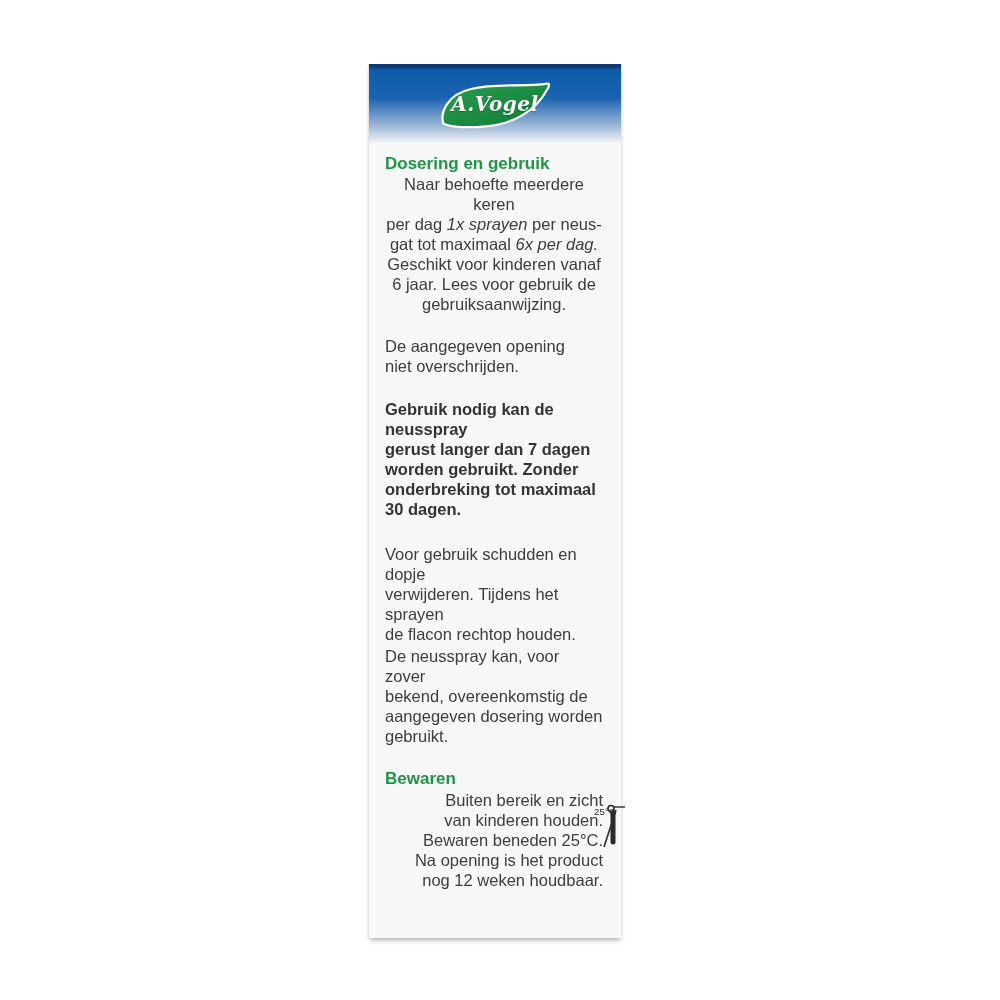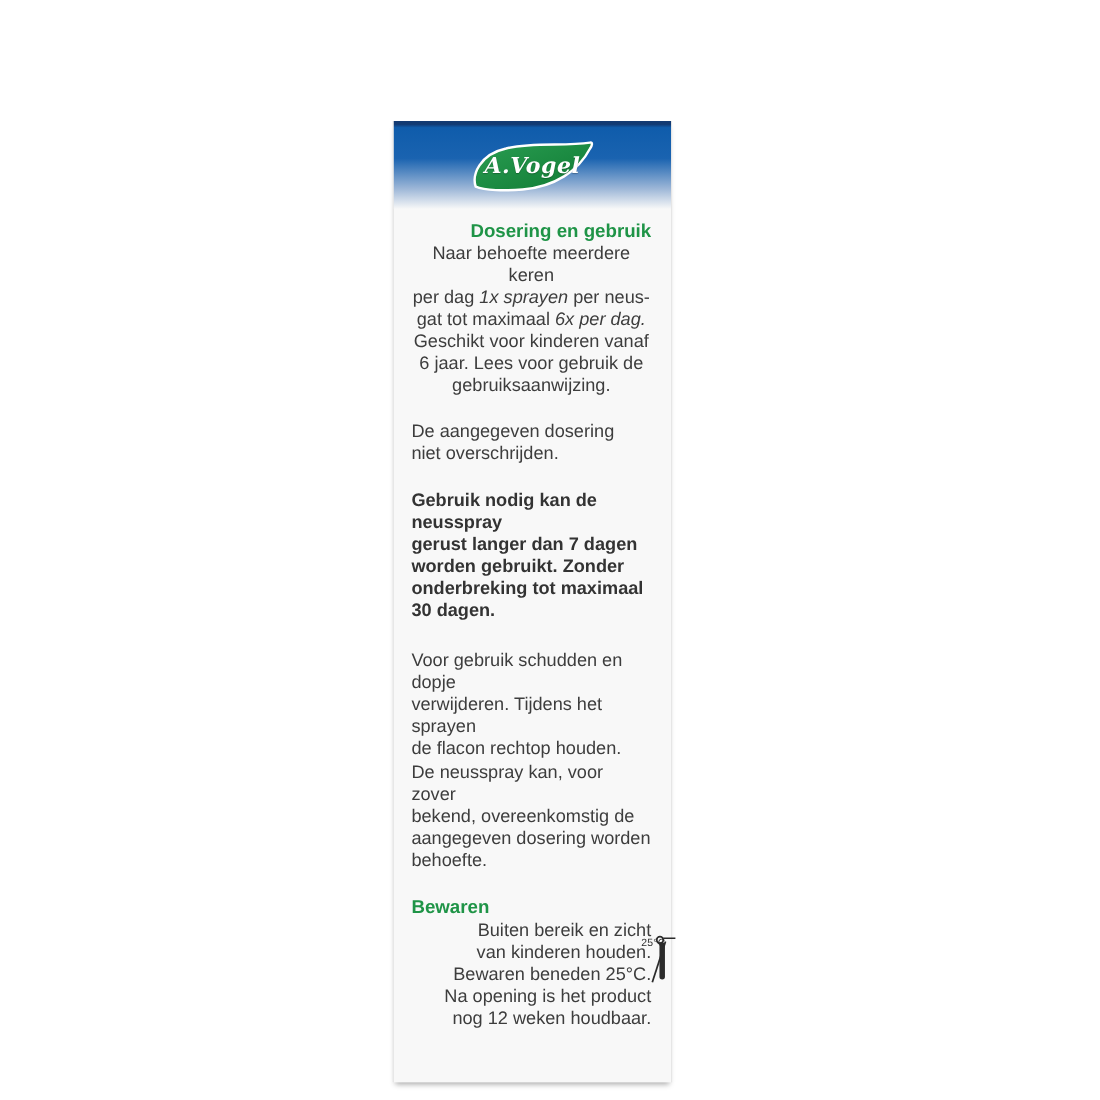--- a/index.html
+++ b/index.html
@@ -5,28 +5,27 @@
   html,body{margin:0;padding:0;}
   body{
     width:1000px;height:1000px;
     background:#ffffff;
     font-family:"Liberation Sans", sans-serif;
     position:relative;
     overflow:hidden;
   }
   .panel{
     position:absolute;
-    left:357px;top:64px;
+    left:368px;top:64px;
     width:254px;height:874px;
     background:#f8f8f8;
     border-left:1px solid #e3e3e3;
     border-right:1px solid #e6e6e6;
     box-shadow:0 4px 5px -2px rgba(0,0,0,0.35);
     box-sizing:border-box;
-    margin-top:46px;
   }
   .top-band{
     position:relative;
     width:100%;height:80px;
     background:linear-gradient(180deg,
       #123a72 0px, #123a72 3px,
       #0f5cab 6px, #1a63b0 34px,
       #9fb8d8 62px, #f8f8f8 80px);
   }
   .logo{
@@ -55,21 +54,21 @@
     line-height:20px;
   }
   h3{
     margin:0;
     font-size:17px;
     line-height:20px;
     font-weight:bold;
     color:#1f9447;
   }
   p{margin:0;}
-  .h1{margin-top:5px;text-align:right;}
+  .h1{margin-top:5px;}
   .p1{margin-top:0;text-align:center;}
   .p2{margin-top:22px;}
   .p3{margin-top:23px;font-weight:bold;color:#333333;}
   .p4{margin-top:25px;}
   .h2{margin-top:21px;}
   .p5{margin-top:2px;}
   .h3b{margin-top:23px;}
   .p6{margin-top:1px;position:relative;text-align:right;}
   em{font-style:italic;}
   .thermo{
@@ -104,28 +103,28 @@
       <span class="logo-text">A.Vogel</span>
     </div>
   </div>
 
   <div class="content">
 
     <h3 class="h1">Dosering en gebruik</h3>
 
     <p class="p1"><span>Naar behoefte meerdere keren</span><br><span>per dag </span><em>1x sprayen</em><span> per neus-</span><br><span>gat tot maximaal </span><em>6x per dag.</em><br><span>Geschikt voor kinderen vanaf</span><br><span>6 jaar. Lees voor gebruik de</span><br><span>gebruiksaanwijzing.</span></p>
 
-    <p class="p2"><span>De aangegeven dosering</span><br><span>niet overschrijden.</span></p>
+    <p class="p2"><span>De aangegeven opening</span><br><span>niet overschrijden.</span></p>
 
     <p class="p3"><span>Gebruik nodig kan de neusspray</span><br><span>gerust langer dan 7 dagen</span><br><span>worden gebruikt. Zonder</span><br><span>onderbreking tot maximaal</span><br><span>30 dagen.</span></p>
 
     <p class="p4"><span>Voor gebruik schudden en dopje</span><br><span>verwijderen. Tijdens het sprayen</span><br><span>de flacon rechtop houden.</span></p>
 
 
-    <p class="p5"><span>De neusspray kan, voor zover</span><br><span>bekend, overeenkomstig de</span><br><span>aangegeven dosering worden</span><br><span>behoefte.</span></p>
+    <p class="p5"><span>De neusspray kan, voor zover</span><br><span>bekend, overeenkomstig de</span><br><span>aangegeven dosering worden</span><br><span>gebruikt.</span></p>
 
     <h3 class="h3b">Bewaren</h3>
 
     <p class="p6"><span>Buiten bereik en zicht</span><br><span>van kinderen houden.</span><br><span>Bewaren beneden 25°C.</span><br><span>Na opening is het product</span><br><span>nog 12 weken houdbaar.</span>
       <span class="thermo">
         <svg width="26" height="50" viewBox="0 0 26 50">
           <circle cx="10" cy="6.5" r="3" fill="none" stroke="#2b2b2b" stroke-width="1.6"></circle>
           <line x1="12" y1="11" x2="12" y2="40" stroke="#2b2b2b" stroke-width="5" stroke-linecap="round"></line>
           <line x1="3" y1="45" x2="15" y2="8" stroke="#2b2b2b" stroke-width="1.6"></line>
           <line x1="13" y1="5" x2="24" y2="5" stroke="#2b2b2b" stroke-width="1.4"></line>

